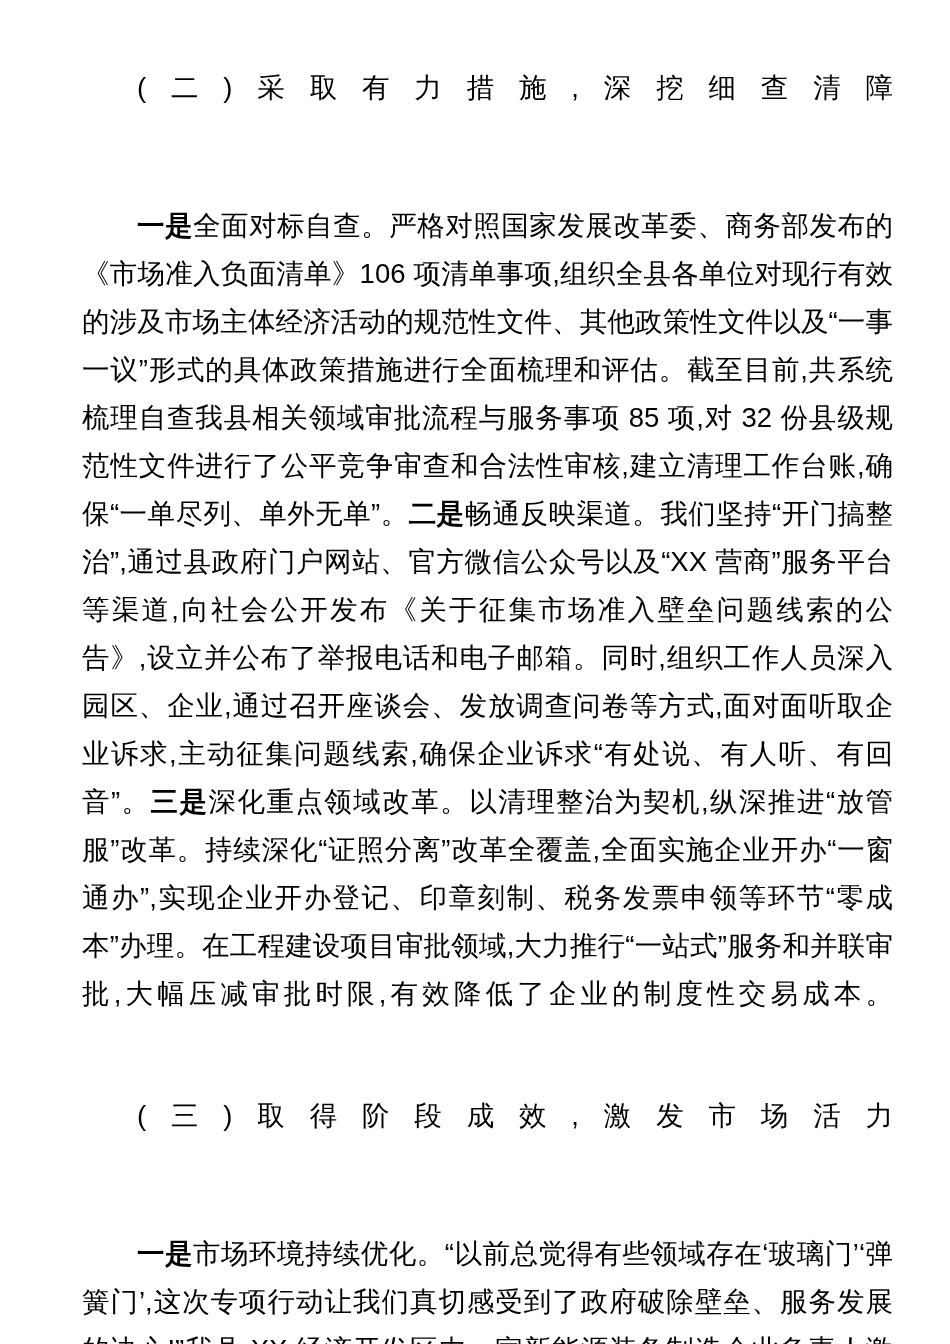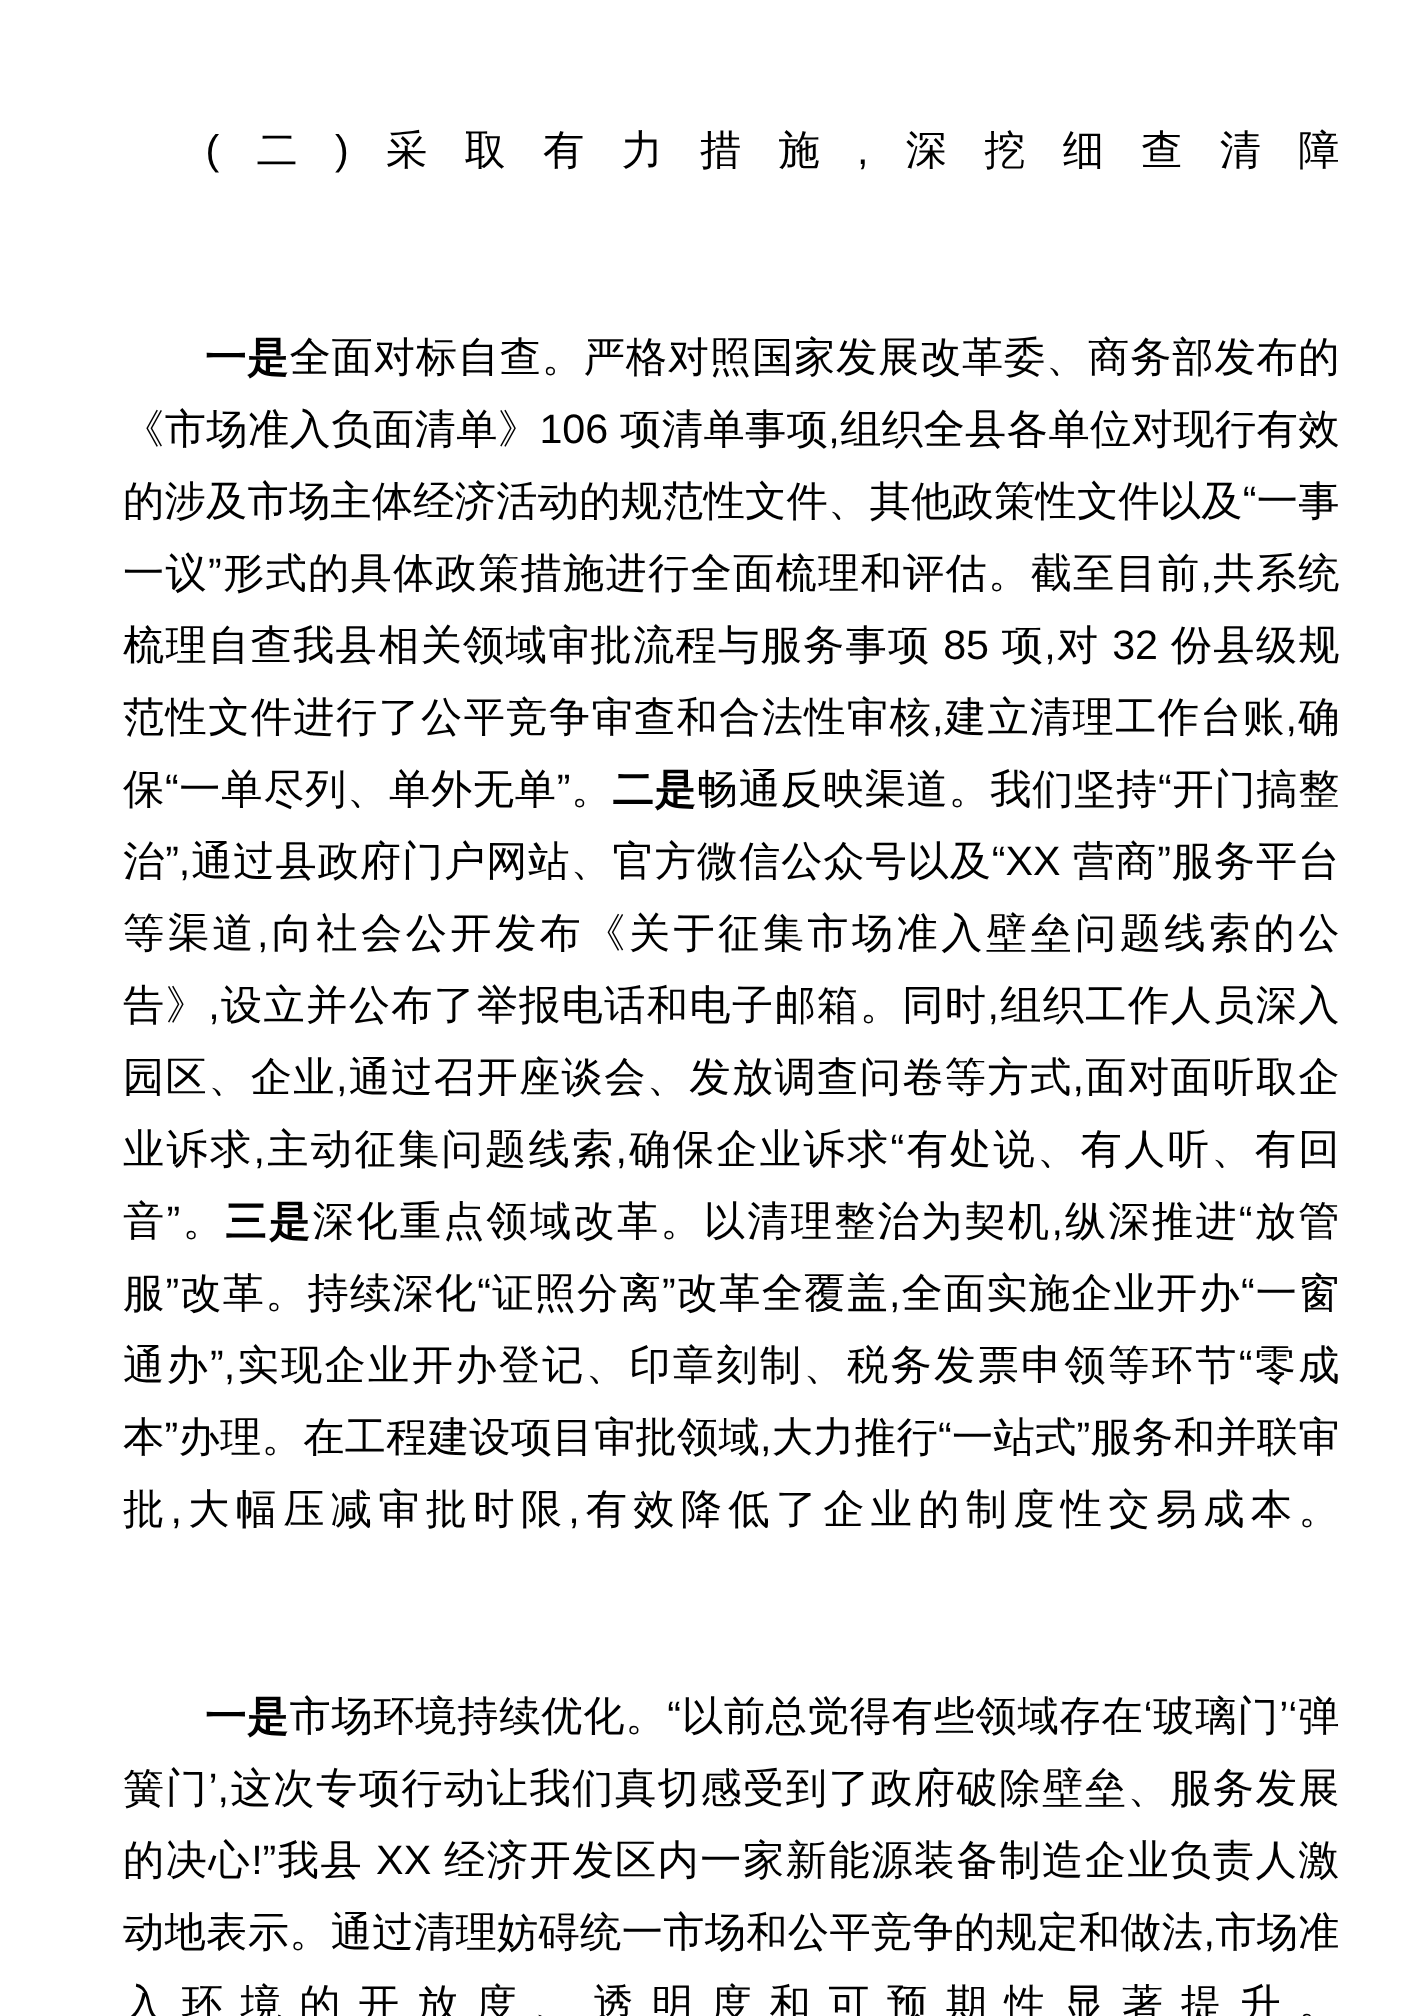--- a/index.html
+++ b/index.html
@@ -37,21 +37,21 @@
   }
   p.heading {
     text-indent: 2em;
     margin-top: 26px;
     margin-bottom: 0;
   }
   p.para {
     text-indent: 2em;
   }
   p.first {
-    margin-top: 12px;
+    margin-top: 0;
   }
   .gap-before {
     margin-top: 42px;
   }
   b, .bold {
     font-weight: bold;
   }
   
   p::after {
     content: "";
@@ -62,17 +62,18 @@
 </head>
 <body>
 
 <div class="page">
   <div class="doc-body">
 
     <p class="heading first">(二)采取有力措施,深挖细查清障</p>
 
     <p class="para gap-before"><span class="bold">一是</span><span>全面对标自查。严格对照国家发展改革委、商务部发布的《市场准入负面清单》106 项清单事项,组织全县各单位对现行有效的涉及市场主体经济活动的规范性文件、其他政策性文件以及“一事一议”形式的具体政策措施进行全面梳理和评估。截至目前,共系统梳理自查我县相关领域审批流程与服务事项 85 项,对 32 份县级规范性文件进行了公平竞争审查和合法性审核,建立清理工作台账,确保“一单尽列、单外无单”。</span><span class="bold">二是</span><span>畅通反映渠道。我们坚持“开门搞整治”,通过县政府门户网站、官方微信公众号以及“XX 营商”服务平台等渠道,向社会公开发布《关于征集市场准入壁垒问题线索的公告》,设立并公布了举报电话和电子邮箱。同时,组织工作人员深入园区、企业,通过召开座谈会、发放调查问卷等方式,面对面听取企业诉求,主动征集问题线索,确保企业诉求“有处说、有人听、有回音”。</span><span class="bold">三是</span><span>深化重点领域改革。以清理整治为契机,纵深推进“放管服”改革。持续深化“证照分离”改革全覆盖,全面实施企业开办“一窗通办”,实现企业开办登记、印章刻制、税务发票申领等环节“零成本”办理。在工程建设项目审批领域,大力推行“一站式”服务和并联审批,大幅压减审批时限,有效降低了企业的制度性交易成本。</span></p>
 
+    <p class="heading">(三)取得阶段成效,激发市场活力</p>
 
     <p class="para gap-before"><span class="bold">一是</span><span>市场环境持续优化。“以前总觉得有些领域存在‘玻璃门’‘弹簧门’,这次专项行动让我们真切感受到了政府破除壁垒、服务发展的决心!”我县 XX 经济开发区内一家新能源装备制造企业负责人激动地表示。通过清理妨碍统一市场和公平竞争的规定和做法,市场准入环境的开放度、透明度和可预期性显著提升。</span></p>
 
   </div>
 </div>
 
 </body></html>

